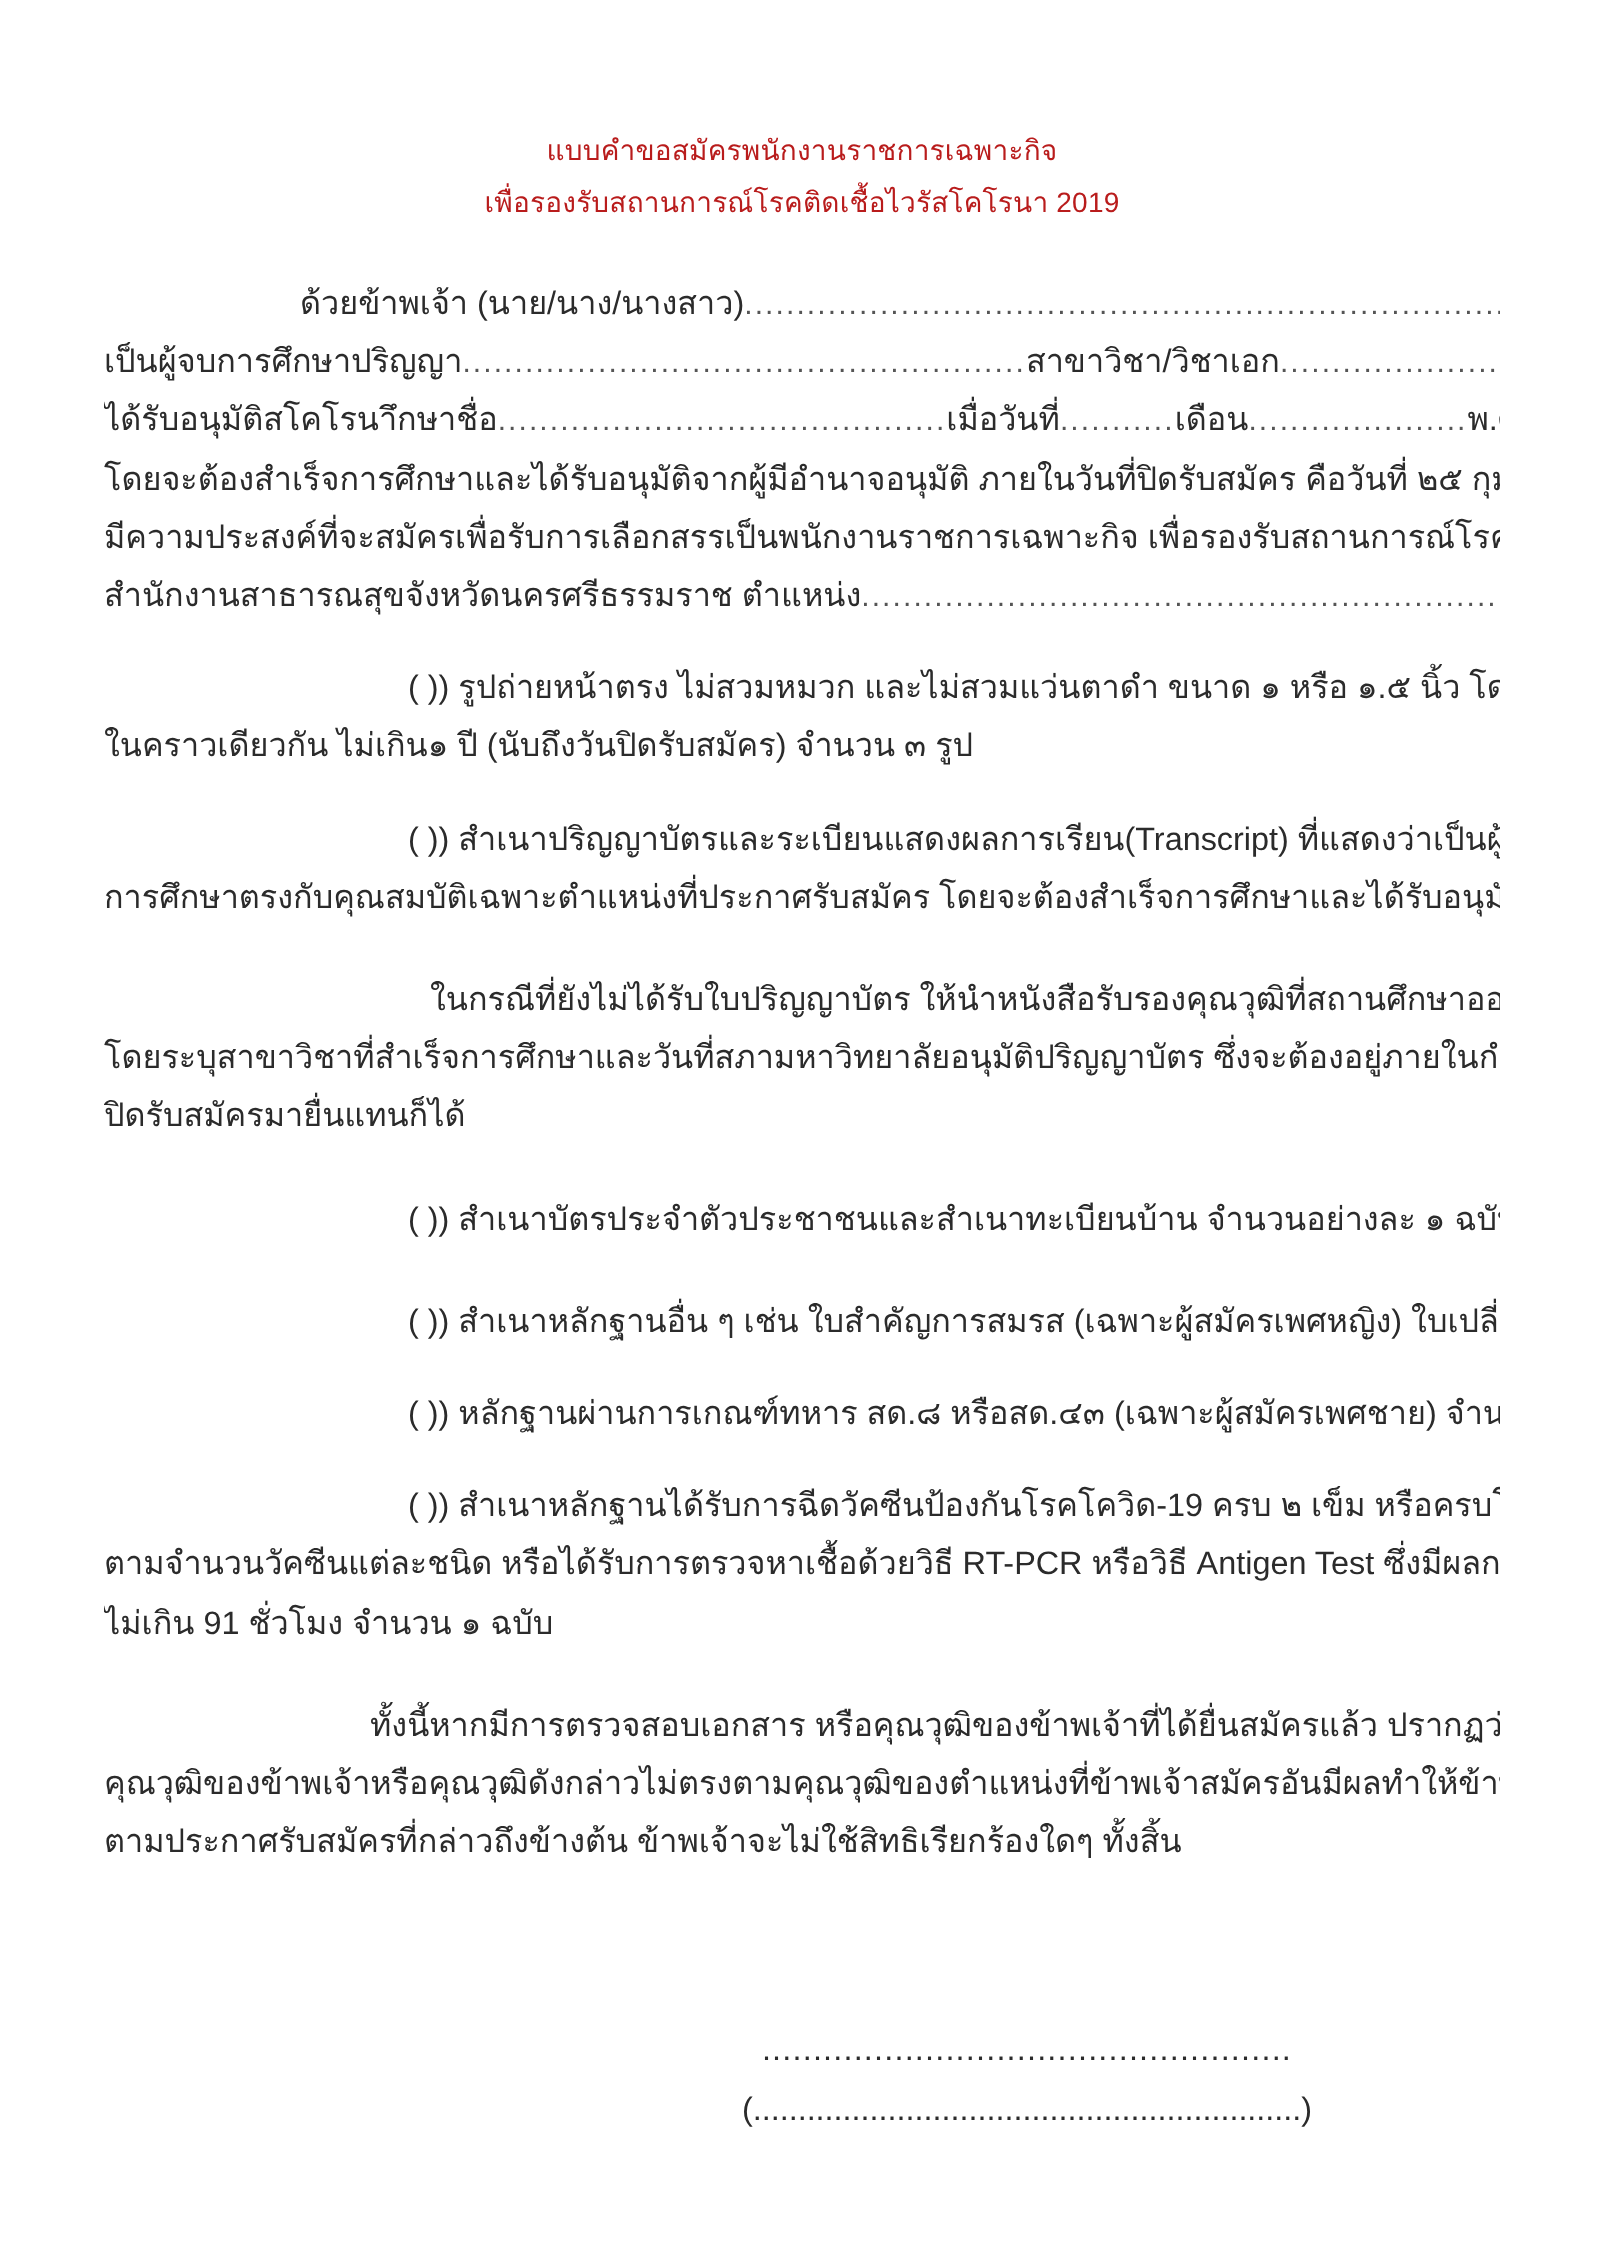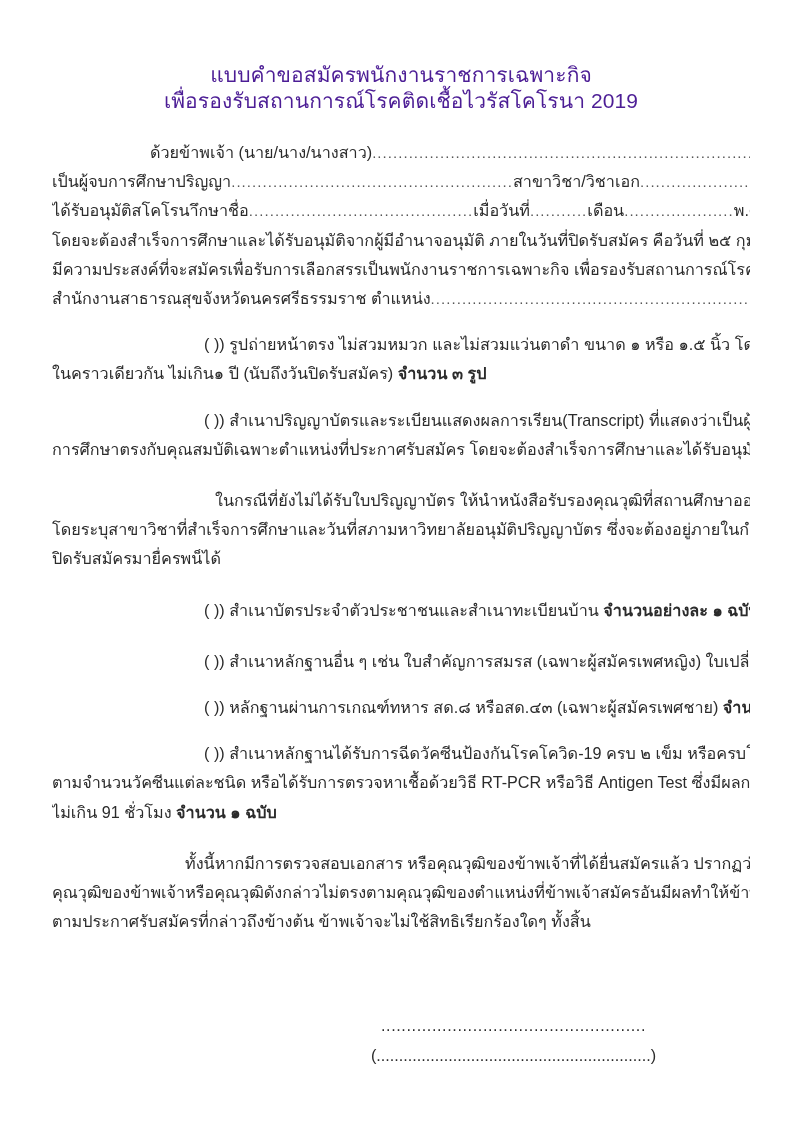--- a/index.html
+++ b/index.html
@@ -28,24 +28,24 @@
     width: 698px;
     height: 1132px;
   }
 
   
   .title-block {
     margin-top: 62px;
     text-align: center;
   }
   .title-line {
-    font-size: 21px;
+    font-size: 14px;
     line-height: 26px;
     letter-spacing: 0.1px;
-    color: #4c1d95;
+    color: #b91c1c;
     white-space: nowrap;
   }
 
   
   .body-block {
     margin-top: 24px;
   }
   .p {
     font-size: 16.2px;
     line-height: 29.2px;
@@ -55,21 +55,21 @@
     overflow: hidden;
   }
   .gap-md { height: 17px; }
   .gap-lg { height: 22px; }
 
   .ind-1 { padding-left: 98px; }   
   .ind-2 { padding-left: 152px; }  
   .ind-3 { padding-left: 163px; }  
   .ind-4 { padding-left: 133px; }  
 
-  b, .b { font-weight: bold; }
+  b, .b { font-weight: normal; }
 
   
   .dots {
     color: #555;
     letter-spacing: 1.05px;
     font-size: 15px;
   }
 
   
   .sig-block {
@@ -132,21 +132,21 @@
 
       <div class="p ind-2">
         <span>(    )</span><span>) สำเนาปริญญาบัตรและระเบียนแสดงผลการเรียน(Transcript) ที่แสดงว่าเป็นผู้มีวุฒิ</span>
       </div>
       <div class="p">การศึกษาตรงกับคุณสมบัติเฉพาะตำแหน่งที่ประกาศรับสมัคร โดยจะต้องสำเร็จการศึกษาและได้รับอนุมัติจากผู้มีอำนาจ</div>
 
       <div class="gap-lg"></div>
 
       <div class="p ind-3">ในกรณีที่ยังไม่ได้รับใบปริญญาบัตร ให้นำหนังสือรับรองคุณวุฒิที่สถานศึกษาออกให้</div>
       <div class="p">โดยระบุสาขาวิชาที่สำเร็จการศึกษาและวันที่สภามหาวิทยาลัยอนุมัติปริญญาบัตร ซึ่งจะต้องอยู่ภายในกำหนดวันที่</div>
-      <div class="p">ปิดรับสมัครมายื่ครพน็ได้</div>
+      <div class="p">ปิดรับสมัครมายื่นแทนก็ได้</div>
 
       <div class="gap-lg"></div>
 
       <div class="p ind-2">
         <span>(    )</span><span>) สำเนาบัตรประจำตัวประชาชนและสำเนาทะเบียนบ้าน </span><b>จำนวนอย่างละ ๑ ฉบับ</b>
       </div>
 
       <div class="gap-lg"></div>
 
       <div class="p ind-2">

